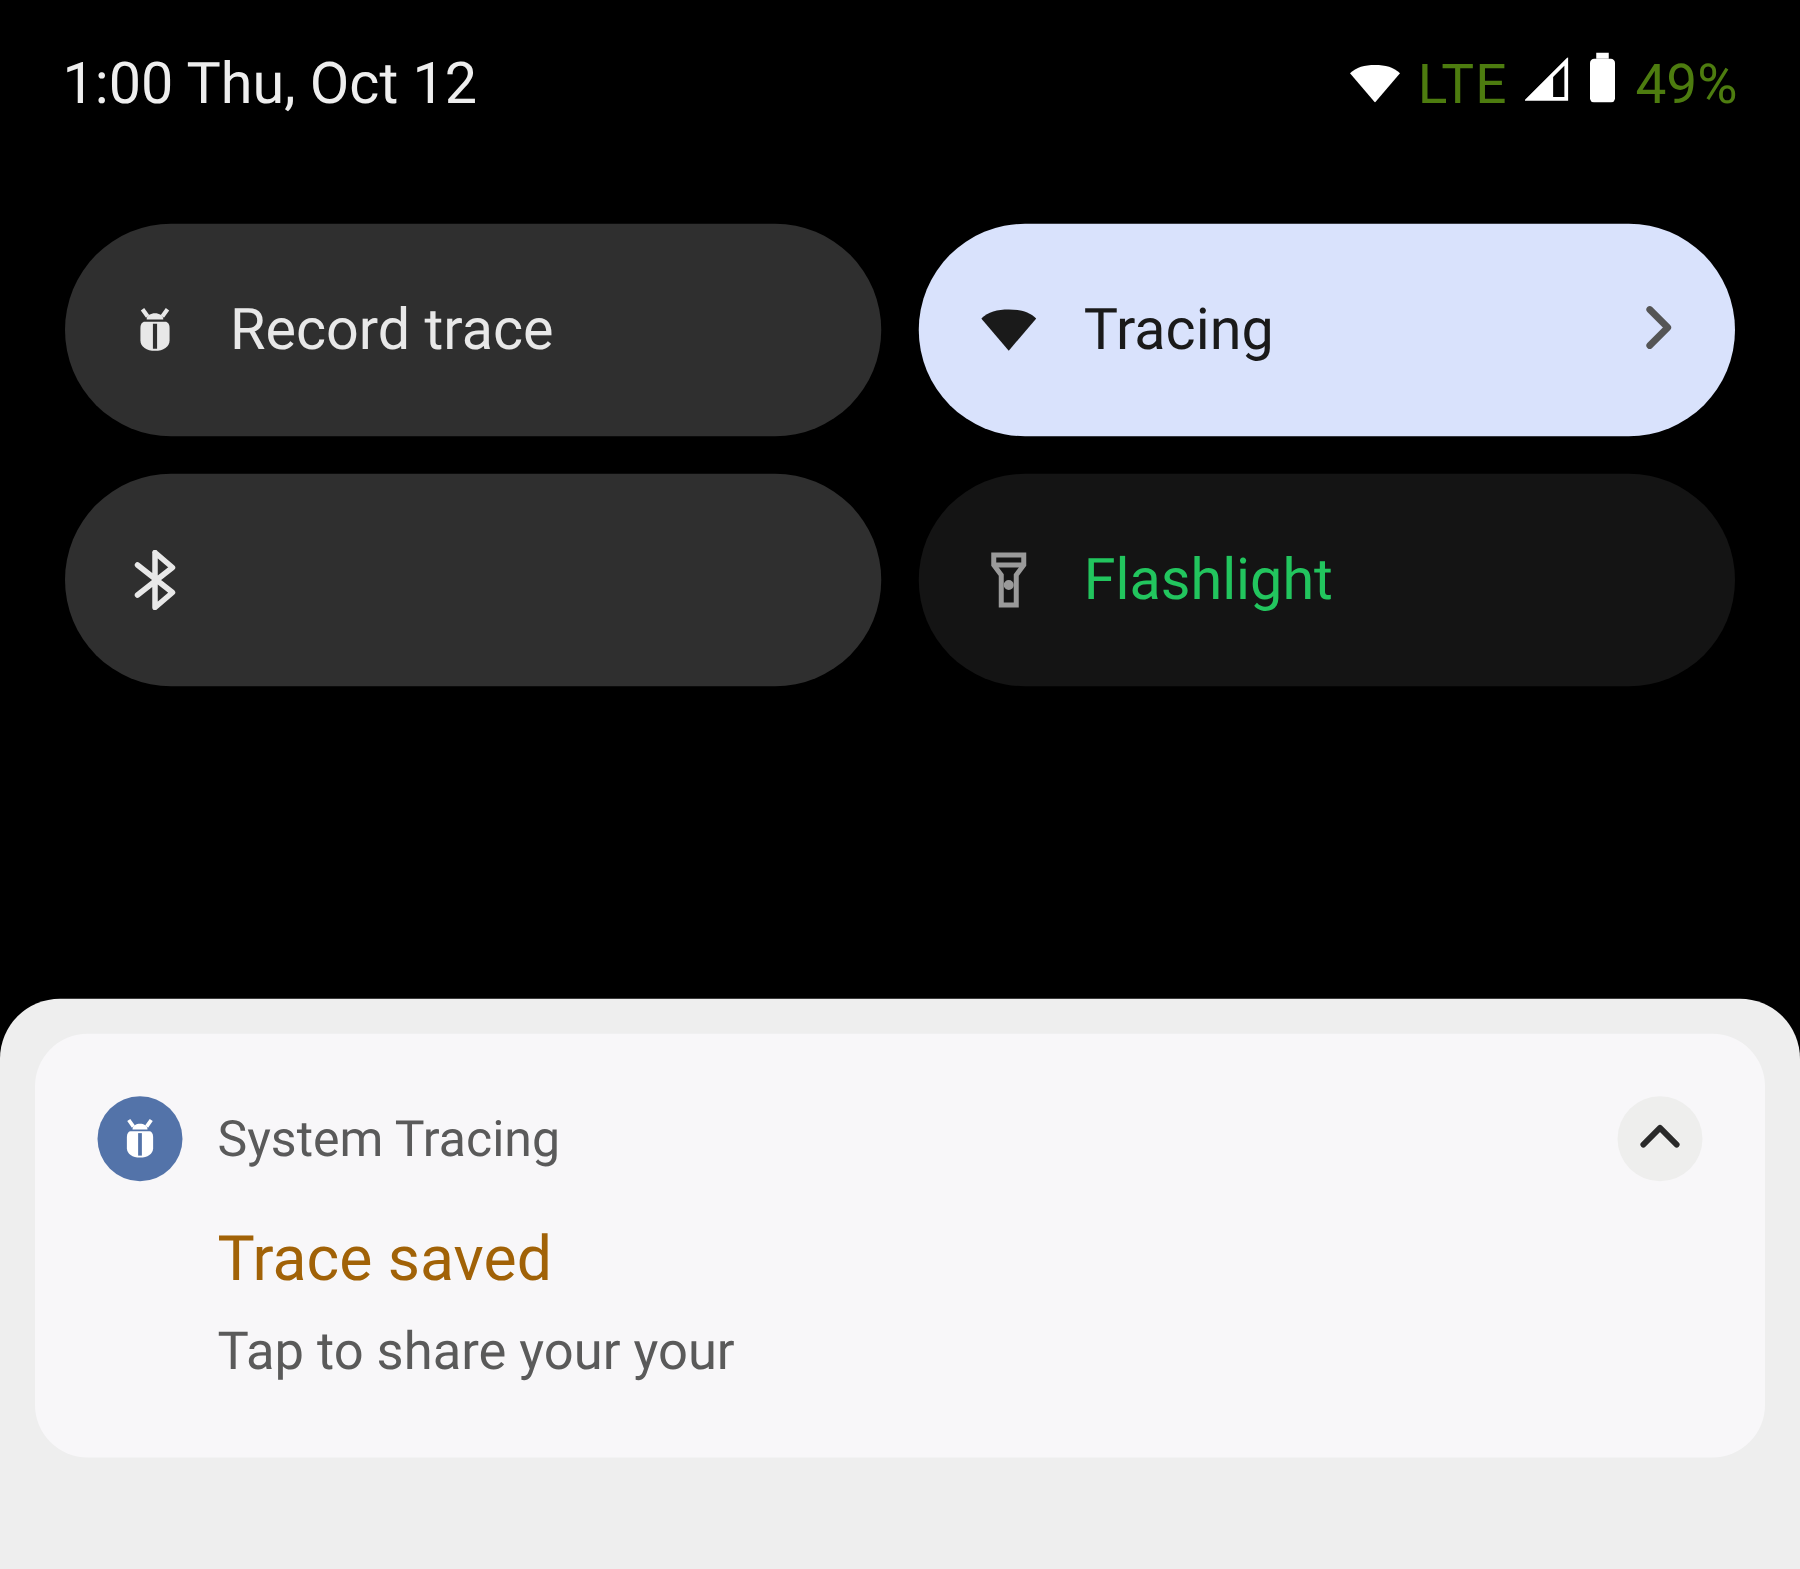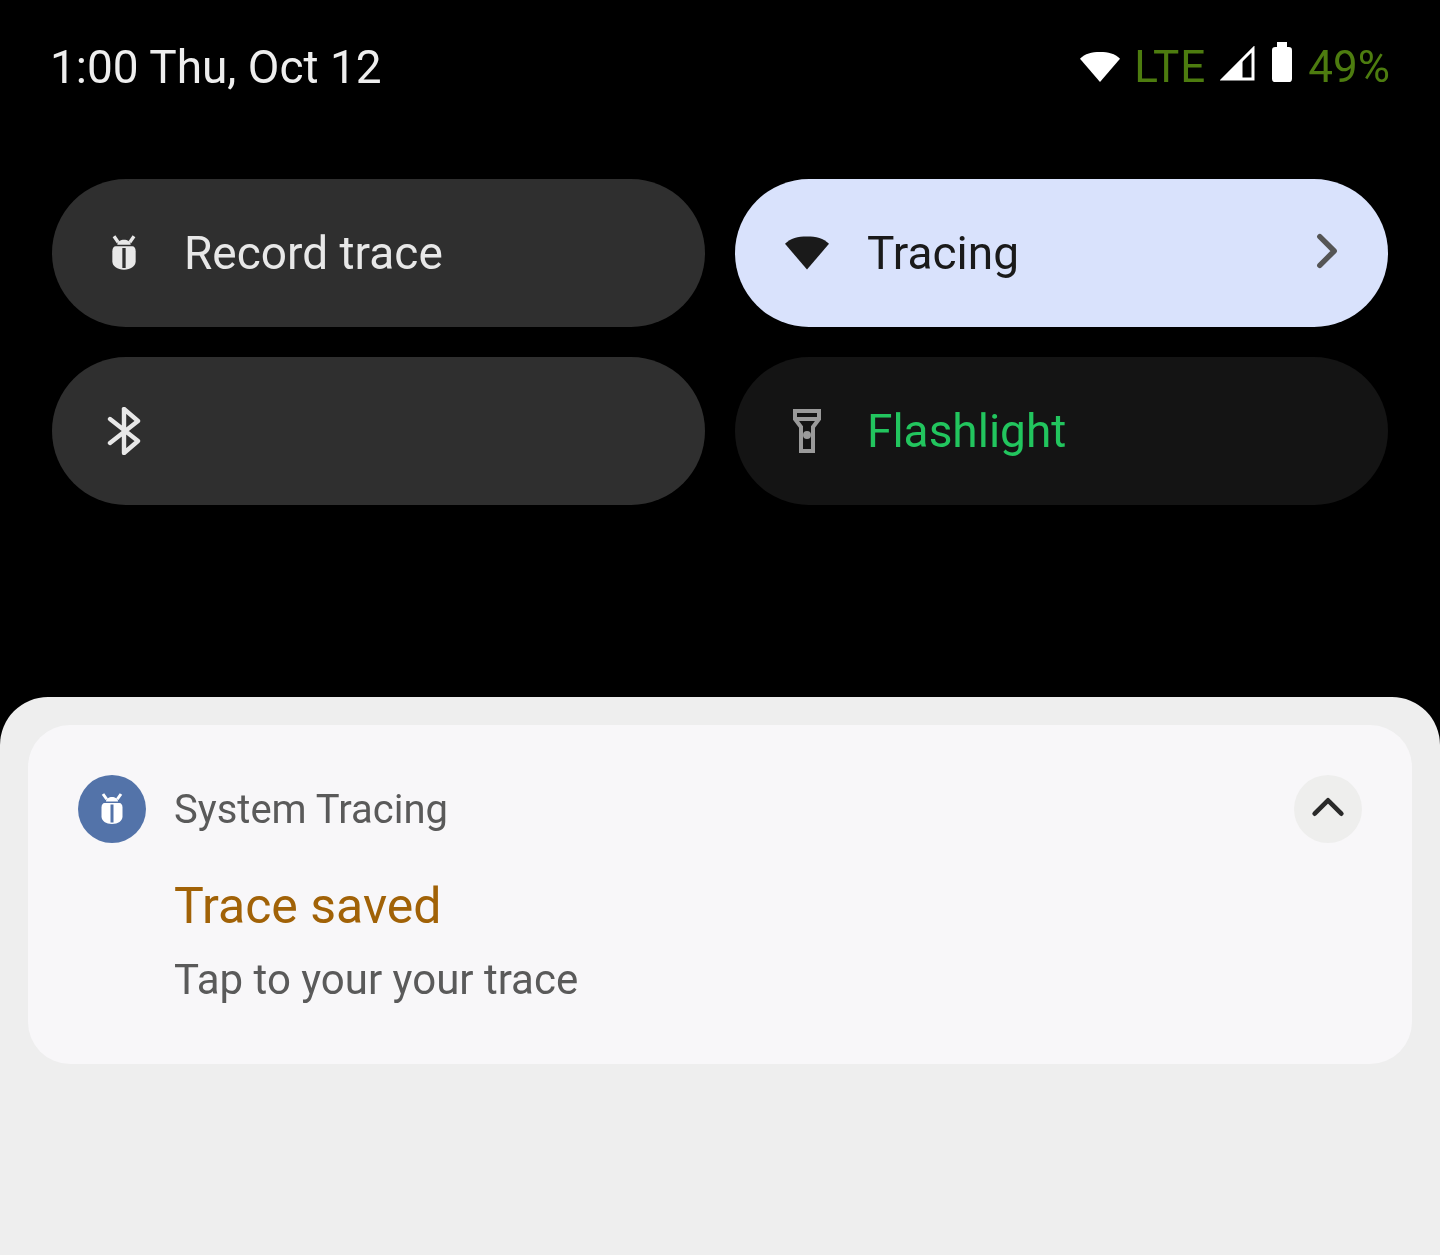--- a/index.html
+++ b/index.html
@@ -38,21 +38,21 @@
     .status-right .net-label {
       letter-spacing: 1px;
     }
     .tiles-container {
       padding: 65px 52px 0 52px;
       display: grid;
       grid-template-columns: 1fr 1fr;
       gap: 30px 30px;
     }
     .tile {
-      height: 148px;
+      height: 170px;
       border-radius: 85px;
       display: flex;
       align-items: center;
       padding: 0 50px;
       cursor: pointer;
     }
     .tile-dark {
       background: #2f2f2f;
       color: #e8e8e8;
     }
@@ -82,21 +82,21 @@
       margin-left: auto;
     }
     .notification-area {
       position: absolute;
       bottom: 0;
       left: 0;
       right: 0;
       background: #eeeeee;
       border-radius: 48px 48px 0 0;
       padding: 28px;
-      height: 558px;
+      height: 456px;
     }
     .notification-card {
       background: #f8f7f9;
       border-radius: 42px;
       padding: 50px 50px 60px 50px;
     }
     .notif-header {
       display: flex;
       align-items: center;
       gap: 28px;
@@ -233,16 +233,16 @@
       <div class="notif-collapse">
         <span>
           <svg width="34" height="20" viewBox="0 0 20 12">
             <path d="M2 10 L10 2 L18 10" stroke="#2a2a2a" stroke-width="2.8" fill="none" stroke-linecap="round" stroke-linejoin="round"></path>
           </svg>
         </span>
       </div>
     </div>
     <div class="notif-body">
       <div class="notif-title">Trace saved</div>
-      <div class="notif-text">Tap to your your trace</div>
+      <div class="notif-text">Tap to share your your</div>
     </div>
   </div>
 </div>
 
 </body></html>

